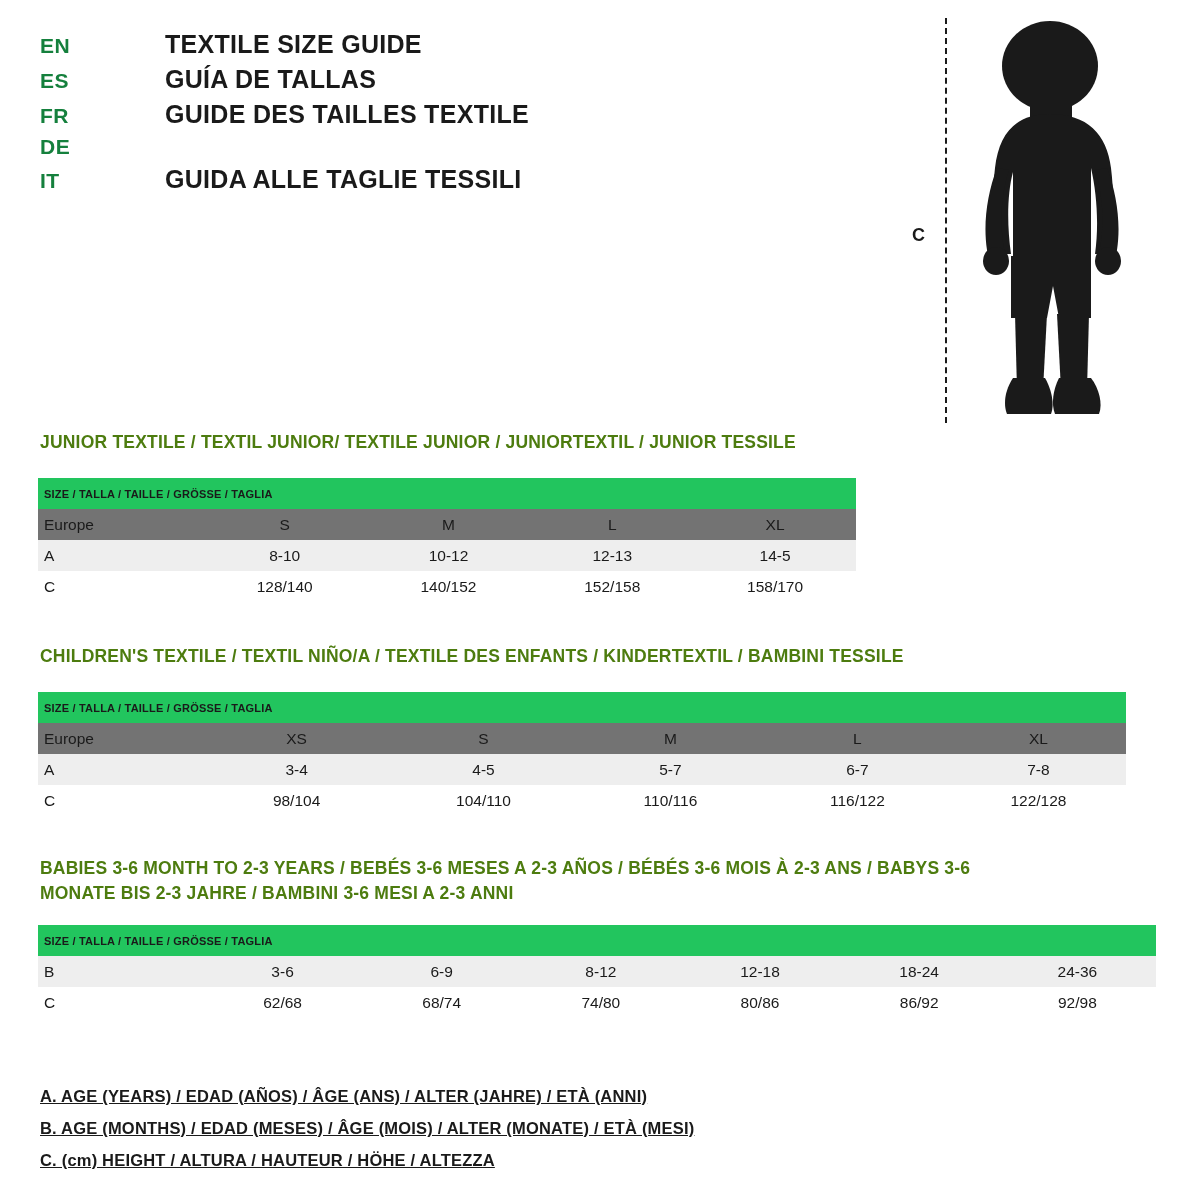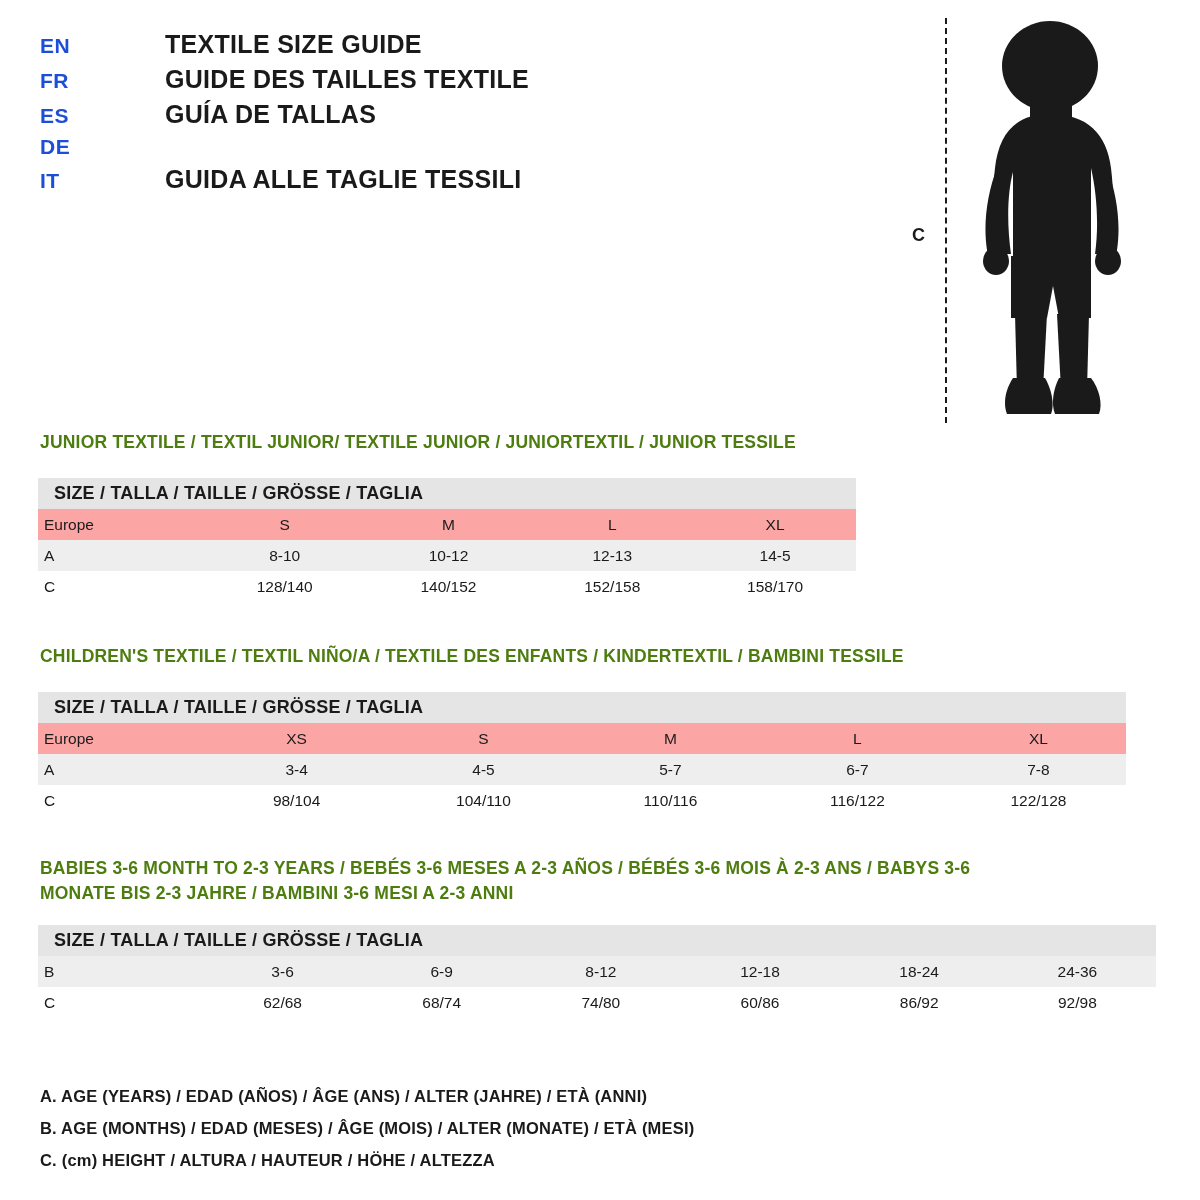--- a/index.html
+++ b/index.html
@@ -31,21 +31,21 @@
   .lang-row {
     display: flex;
     align-items: baseline;
     margin-bottom: 6px;
   }
   .lang-code {
     width: 78px;
     font-size: 21px;
     font-weight: bold;
     letter-spacing: 0.5px;
-    color: #1d4ed8;
+    color: #15803d;
   }
   .lang-text {
     font-size: 25px;
     font-weight: bold;
     letter-spacing: 0.3px;
     color: #1a1a1a;
     text-transform: uppercase;
     margin-left: 47px;
   }
 
@@ -101,45 +101,46 @@
     border-collapse: collapse;
     font-size: 16px;
     color: #1a1a1a;
   }
   .size-table td {
     padding: 5px 0 5px 0;
     height: 21px;
     vertical-align: middle;
   }
   .hdr-row td {
-    background: #e5e5e5;
-    font-weight: bold;
-    font-size: 18px;
+    background: #22c55e;
+    font-weight: bold;
+    font-size: 11px;
     letter-spacing: 0.2px;
-    padding-left: 16px;
-  }
-  .row-a td { background: #fca5a5; }
+    padding-left: 6px;
+  }
+  .row-a td { background: #737373; }
   .row-b td { background: #eeeeee; }
   .row-c td { background: #ffffff; }
   .label-col {
     padding-left: 6px !important;
     text-align: left;
     font-size: 15.5px;
   }
   .val {
     text-align: center;
     font-size: 15.5px;
   }
 
   
   .footnotes {
     position: absolute;
     left: 40px;
     bottom: 30px;
     width: 1100px;
+    text-decoration: underline;
   }
   .footnote {
     font-size: 16.5px;
     font-weight: bold;
     letter-spacing: 0.2px;
     color: #1a1a1a;
     margin-bottom: 13px;
   }
   .footnote:last-child { margin-bottom: 0; }
 </style>
@@ -147,26 +148,26 @@
 <body>
 
 <div class="page">
 
   <div class="lang-block">
     <div class="lang-row">
       <span class="lang-code">EN</span>
       <span class="lang-text">TEXTILE SIZE GUIDE</span>
     </div>
     <div class="lang-row">
+      <span class="lang-code">ES</span>
+      <span class="lang-text">GUÍA DE TALLAS</span>
+    </div>
+    <div class="lang-row">
       <span class="lang-code">FR</span>
       <span class="lang-text">GUIDE DES TAILLES TEXTILE</span>
-    </div>
-    <div class="lang-row">
-      <span class="lang-code">ES</span>
-      <span class="lang-text">GUÍA DE TALLAS</span>
     </div>
     <div class="lang-row">
       <span class="lang-code">DE</span>
     </div>
     <div class="lang-row">
       <span class="lang-code">IT</span>
       <span class="lang-text">GUIDA ALLE TAGLIE TESSILI</span>
     </div>
   </div>
 
@@ -299,21 +300,21 @@
       <td class="val" style="width:160px;">8-12</td>
       <td class="val" style="width:160px;">12-18</td>
       <td class="val" style="width:160px;">18-24</td>
       <td class="val" style="width:158px;">24-36</td>
     </tr>
     <tr class="row-c">
       <td class="label-col">C</td>
       <td class="val">62/68</td>
       <td class="val">68/74</td>
       <td class="val">74/80</td>
-      <td class="val">60/86</td>
+      <td class="val">80/86</td>
       <td class="val">86/92</td>
       <td class="val">92/98</td>
     </tr>
   </tbody>
     </table>
 
   <div class="footnotes">
     <div class="footnote">A. AGE (YEARS) / EDAD (AÑOS) / ÂGE (ANS) / ALTER (JAHRE) / ETÀ (ANNI)</div>
     <div class="footnote">B. AGE (MONTHS) / EDAD (MESES) / ÂGE (MOIS) / ALTER (MONATE) / ETÀ (MESI)</div>
     <div class="footnote">C. (cm) HEIGHT / ALTURA / HAUTEUR / HÖHE / ALTEZZA</div>

